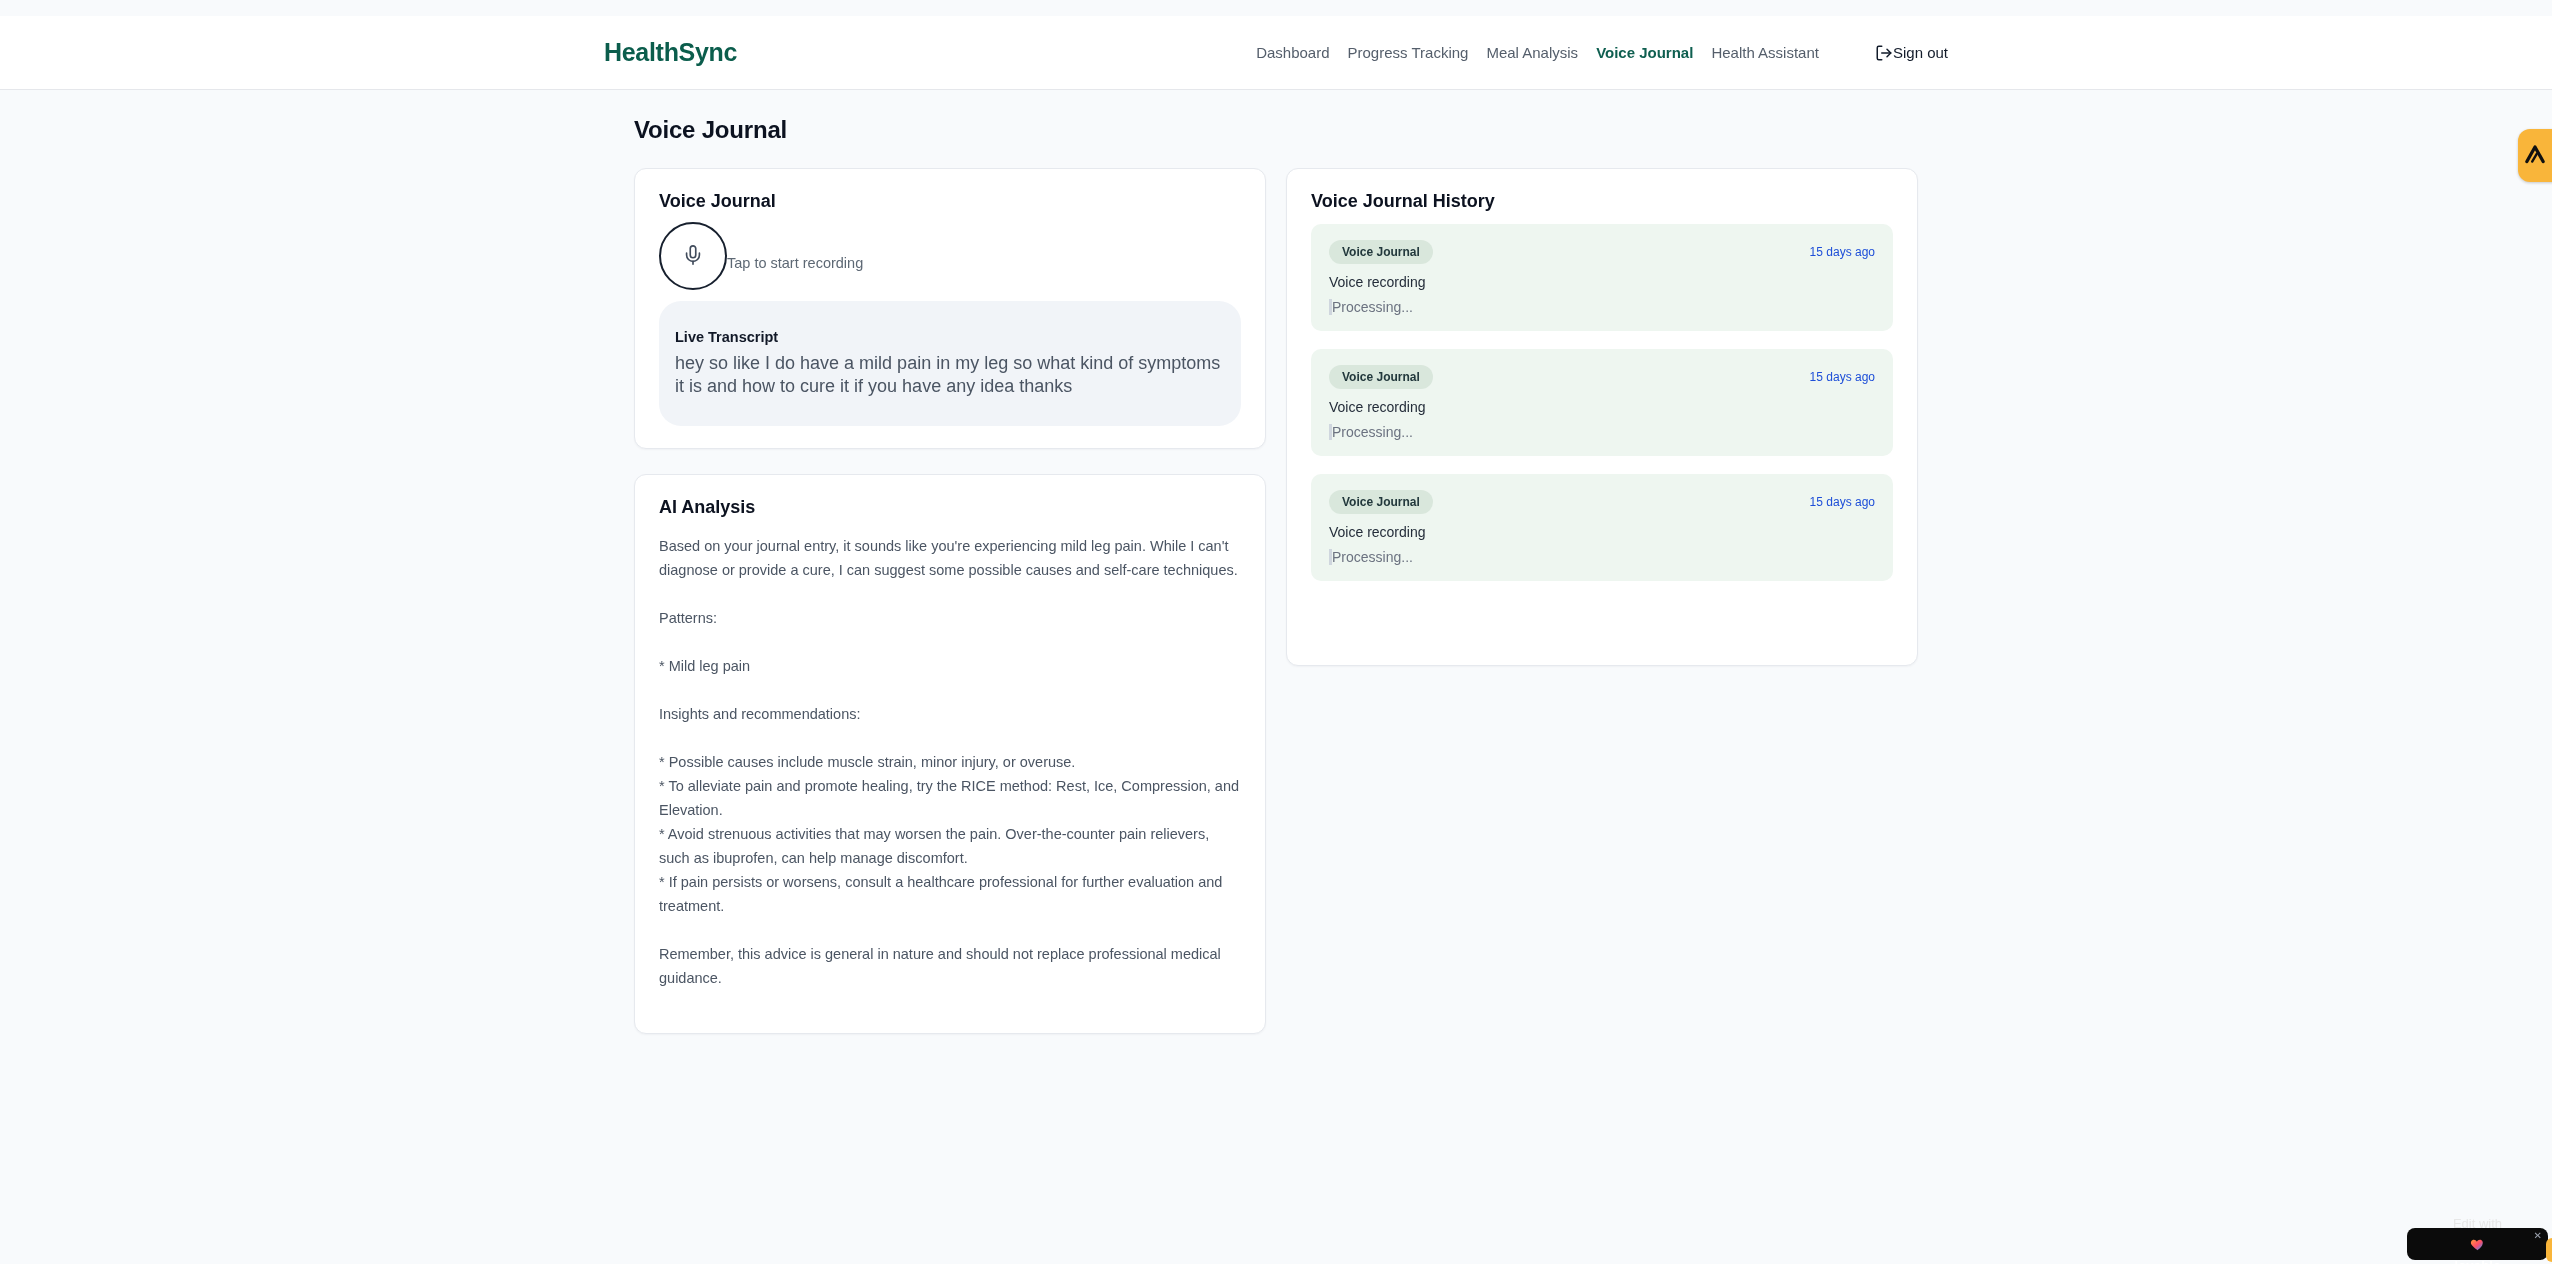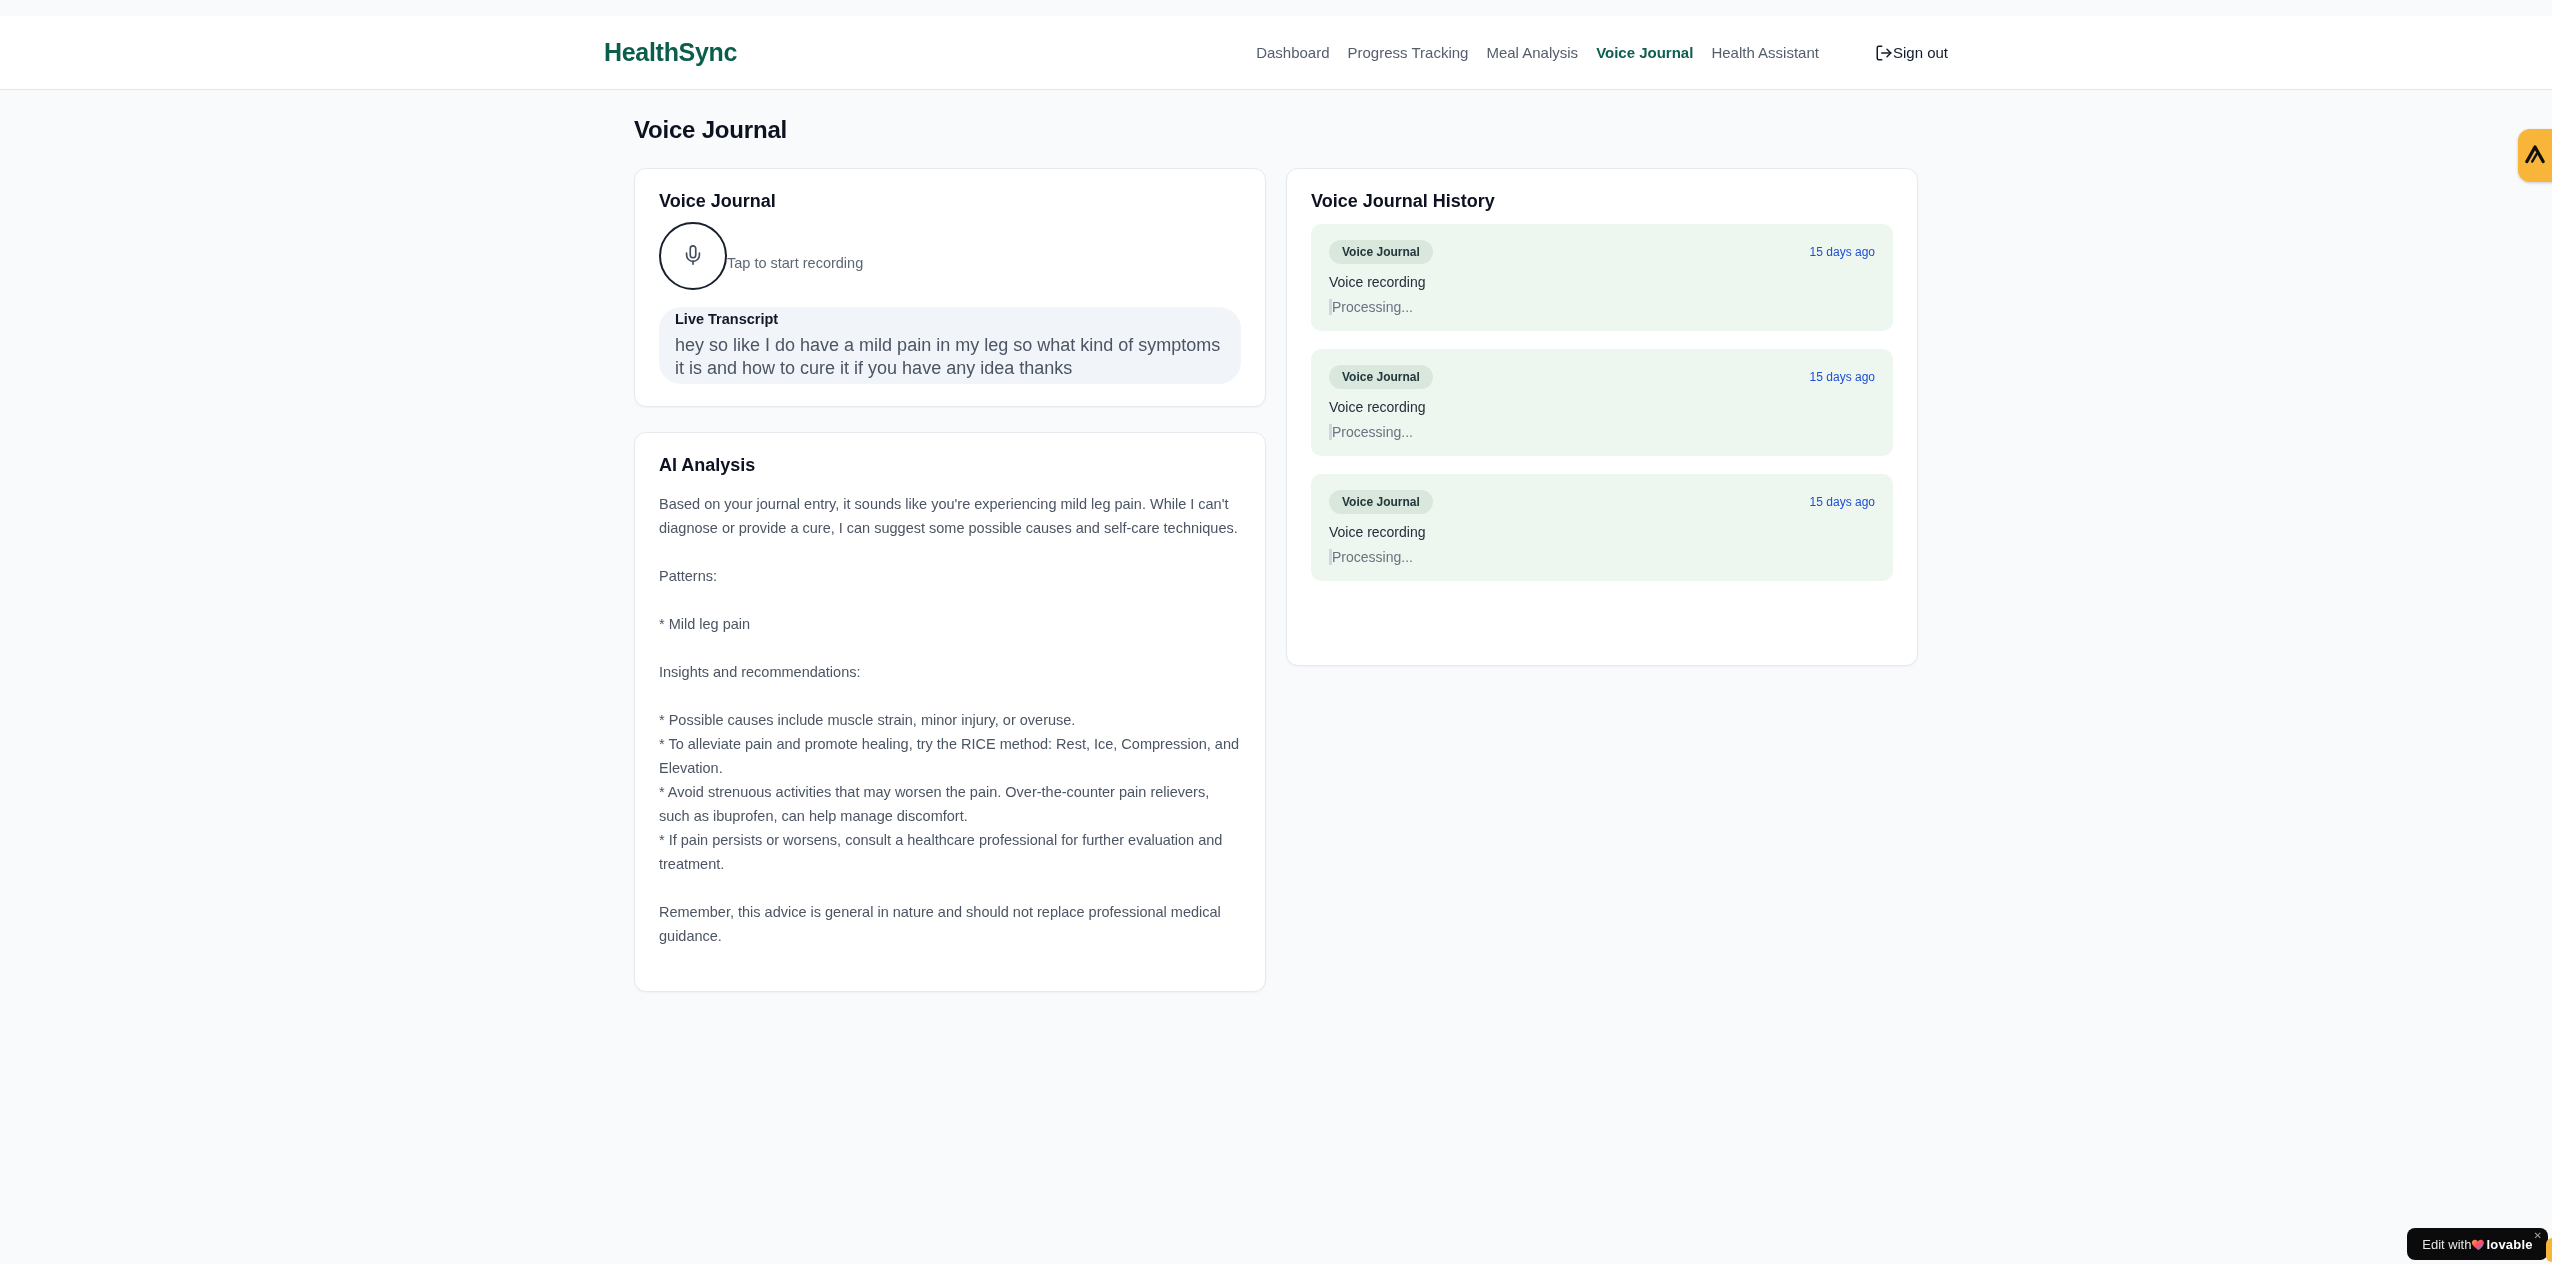--- a/index.html
+++ b/index.html
@@ -55,22 +55,22 @@
   
   .mic-area { margin-top: 10px; display: flex; align-items: center; }
   .mic-btn {
     width: 68px; height: 68px; border-radius: 50%;
     background: #ffffff; border: 2.5px solid #17202e;
     display: flex; align-items: center; justify-content: center;
     cursor: pointer; color: #414c5c;
   }
   .tap-hint { margin-top: 14px; font-size: 14.5px; color: #5d6874; }
   .transcript {
-    margin-top: 17px; background: #f1f4f8; border-radius: 22px;
-    padding: 4px 16px;
+    margin-top: 11px; background: #f1f4f8; border-radius: 22px;
+    padding: 28px 16px;
   }
   .t-title { font-size: 14.5px; font-weight: 700; color: #111827; }
   .t-text { margin-top: 7px; font-size: 18px; line-height: 23px; color: #4b5563; }
 
   
   .analysis { margin-top: 25px; min-height: 560px; }
   .analysis-body { margin-top: 16px; }
   .analysis-body p {
     font-size: 14.5px; line-height: 24px; color: #4b5563; white-space: pre-line;
   }
@@ -103,22 +103,22 @@
     width: 53px; height: 53px; border-radius: 12px;
     background: var(--amber, #f9b53a);
     display: flex; align-items: center; justify-content: center;
     padding-right: 19px; cursor: pointer;
     box-shadow: 0 1px 3px rgba(0,0,0,.2);
   }
   .edit-badge {
     position: absolute; left: 2407px; top: 1228px;
     width: 141px; height: 32px; border-radius: 8px;
     background: #0b0b0b; color: #e7e7e7;
-    display: flex; align-items: center; justify-content: center; 
-    font-size: 13px; cursor: pointer;
+    display: flex; align-items: center; justify-content: center; gap: 6px;
+    font-size: 13px; cursor: pointer; flex-direction: column;
   }
   .edit-badge .lov { font-weight: 700; color: #ffffff; letter-spacing: 0.2px; }
   .edit-badge .heart { display: flex; }
   .edit-badge .close {
     position: absolute; top: 2px; right: 6px;
     font-size: 10px; color: #9ca3af; cursor: pointer;
   }
   .corner-orange {
     position: absolute; right: -14px; top: 1238px;
     width: 20px; height: 24px; border-radius: 6px;

